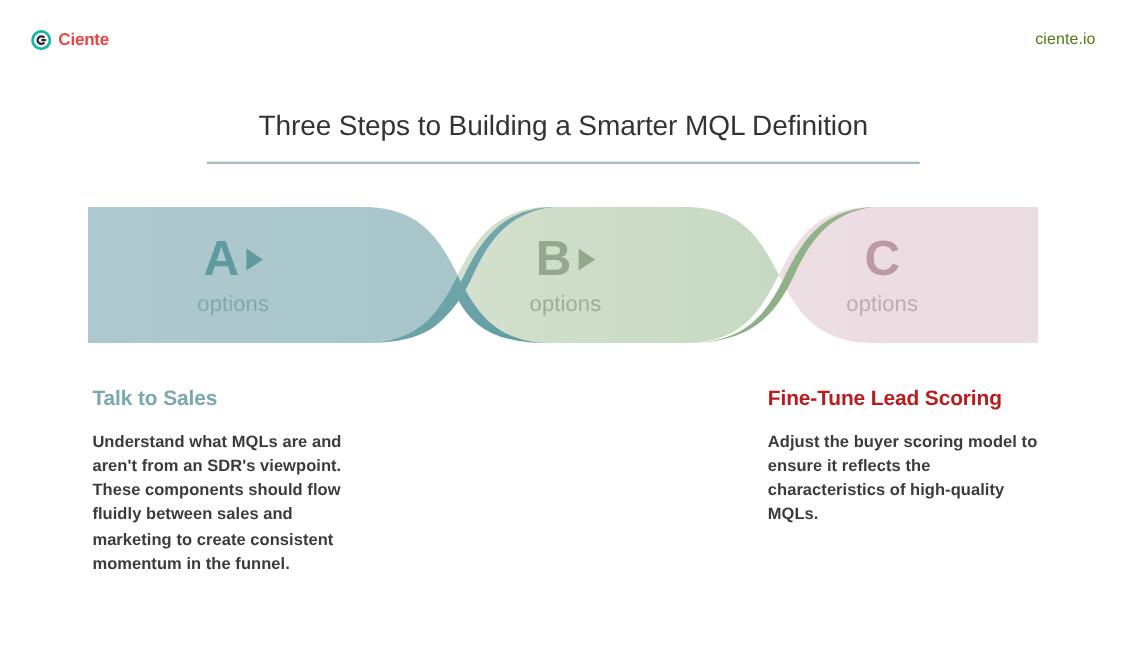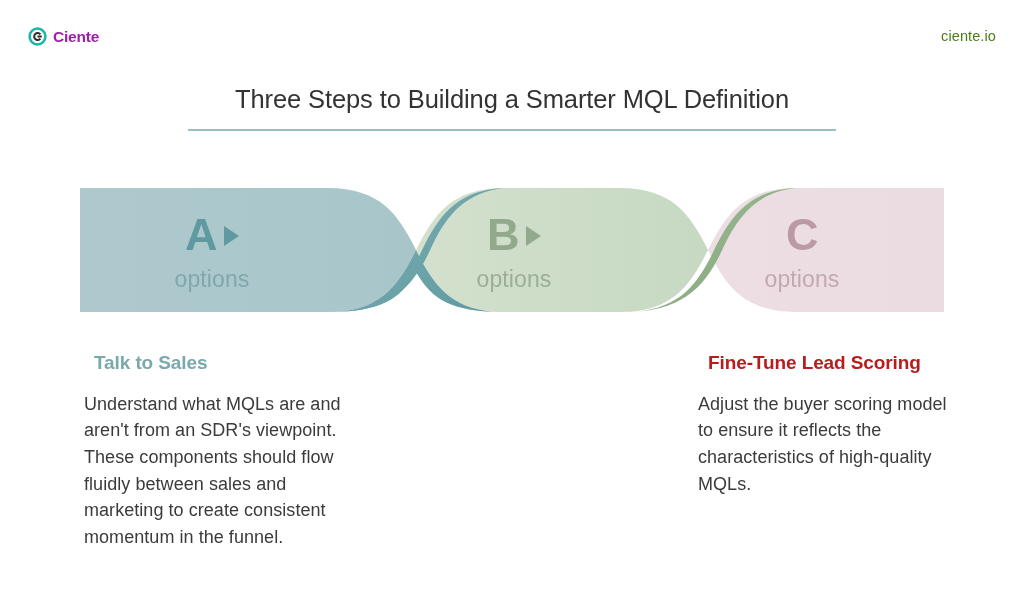--- a/index.html
+++ b/index.html
@@ -29,21 +29,21 @@
   }
   .brand-mark {
     width: 19px;
     height: 19px;
     display: block;
   }
   .brand-name {
     font-size: 15.5px;
     font-weight: bold;
     letter-spacing: -0.2px;
-    color: #a21caf;
+    color: #ef4444;
   }
   .site-url {
     position: absolute;
     right: 28px;
     top: 28px;
     font-size: 14.5px;
     color: #4d7c0f;
     letter-spacing: 0.1px;
   }
 
@@ -52,21 +52,21 @@
     position: absolute;
     left: 188px;
     top: 84px;
     width: 648px;
     text-align: center;
   }
   .page-title {
     font-size: 25.5px;
     font-weight: normal;
     color: #333333;
-    margin: 0;
+    margin: 16px;
     letter-spacing: -0.1px;
     line-height: 1.2;
   }
   .title-rule {
     margin-top: 14px;
     height: 2px;
     width: 100%;
     background: #9dbcc0;
   }
 
@@ -113,21 +113,21 @@
   }
   .stage-arrow {
     width: 0;
     height: 0;
     border-top: 10px solid transparent;
     border-bottom: 10px solid transparent;
     border-left: 15px solid currentColor;
     margin-top: 3px;
   }
   .stage-sub {
-    font-size: 23px;
+    font-size: 20px;
     margin-top: 6px;
     letter-spacing: 0.1px;
   }
 
   .sl-a { left: 32px;  }
   .sl-b { left: 334px; }
   .sl-c { left: 622px; }
 
   
   .columns {
@@ -141,30 +141,31 @@
     position: absolute;
     top: 0;
   }
   .col-1 { left: 84px;  width: 258px; }
   .col-2 { left: 383px; width: 258px; }
   .col-3 { left: 698px; width: 258px; }
 
   .col-heading {
     font-size: 19px;
     font-weight: bold;
-    margin: 0 0 16px 10px;
+    margin: 0 0 16px 0;
     letter-spacing: -0.1px;
     line-height: 1.2;
   }
   .col-body {
-    font-size: 18px;
+    font-size: 15px;
     line-height: 1.48;
     color: #3b3b3b;
     margin: 0;
     letter-spacing: 0.05px;
+    font-weight: bold;
   }
 </style>
 </head>
 <body>
 
 <div class="brand">
   <svg class="brand-mark" viewBox="0 0 24 24">
     <circle cx="12" cy="12" r="10" fill="none" stroke="#19b5a8" stroke-width="3.2"></circle>
     <path d="M17.2 7.4 A7 7 0 1 0 17.2 16.6" fill="none" stroke="#ffffff" stroke-width="0"></path>
     <path d="M15.6 9.2 a4.4 4.4 0 1 0 0 5.6" fill="none" stroke="#2b2b2b" stroke-width="2.6" stroke-linecap="butt"></path>

